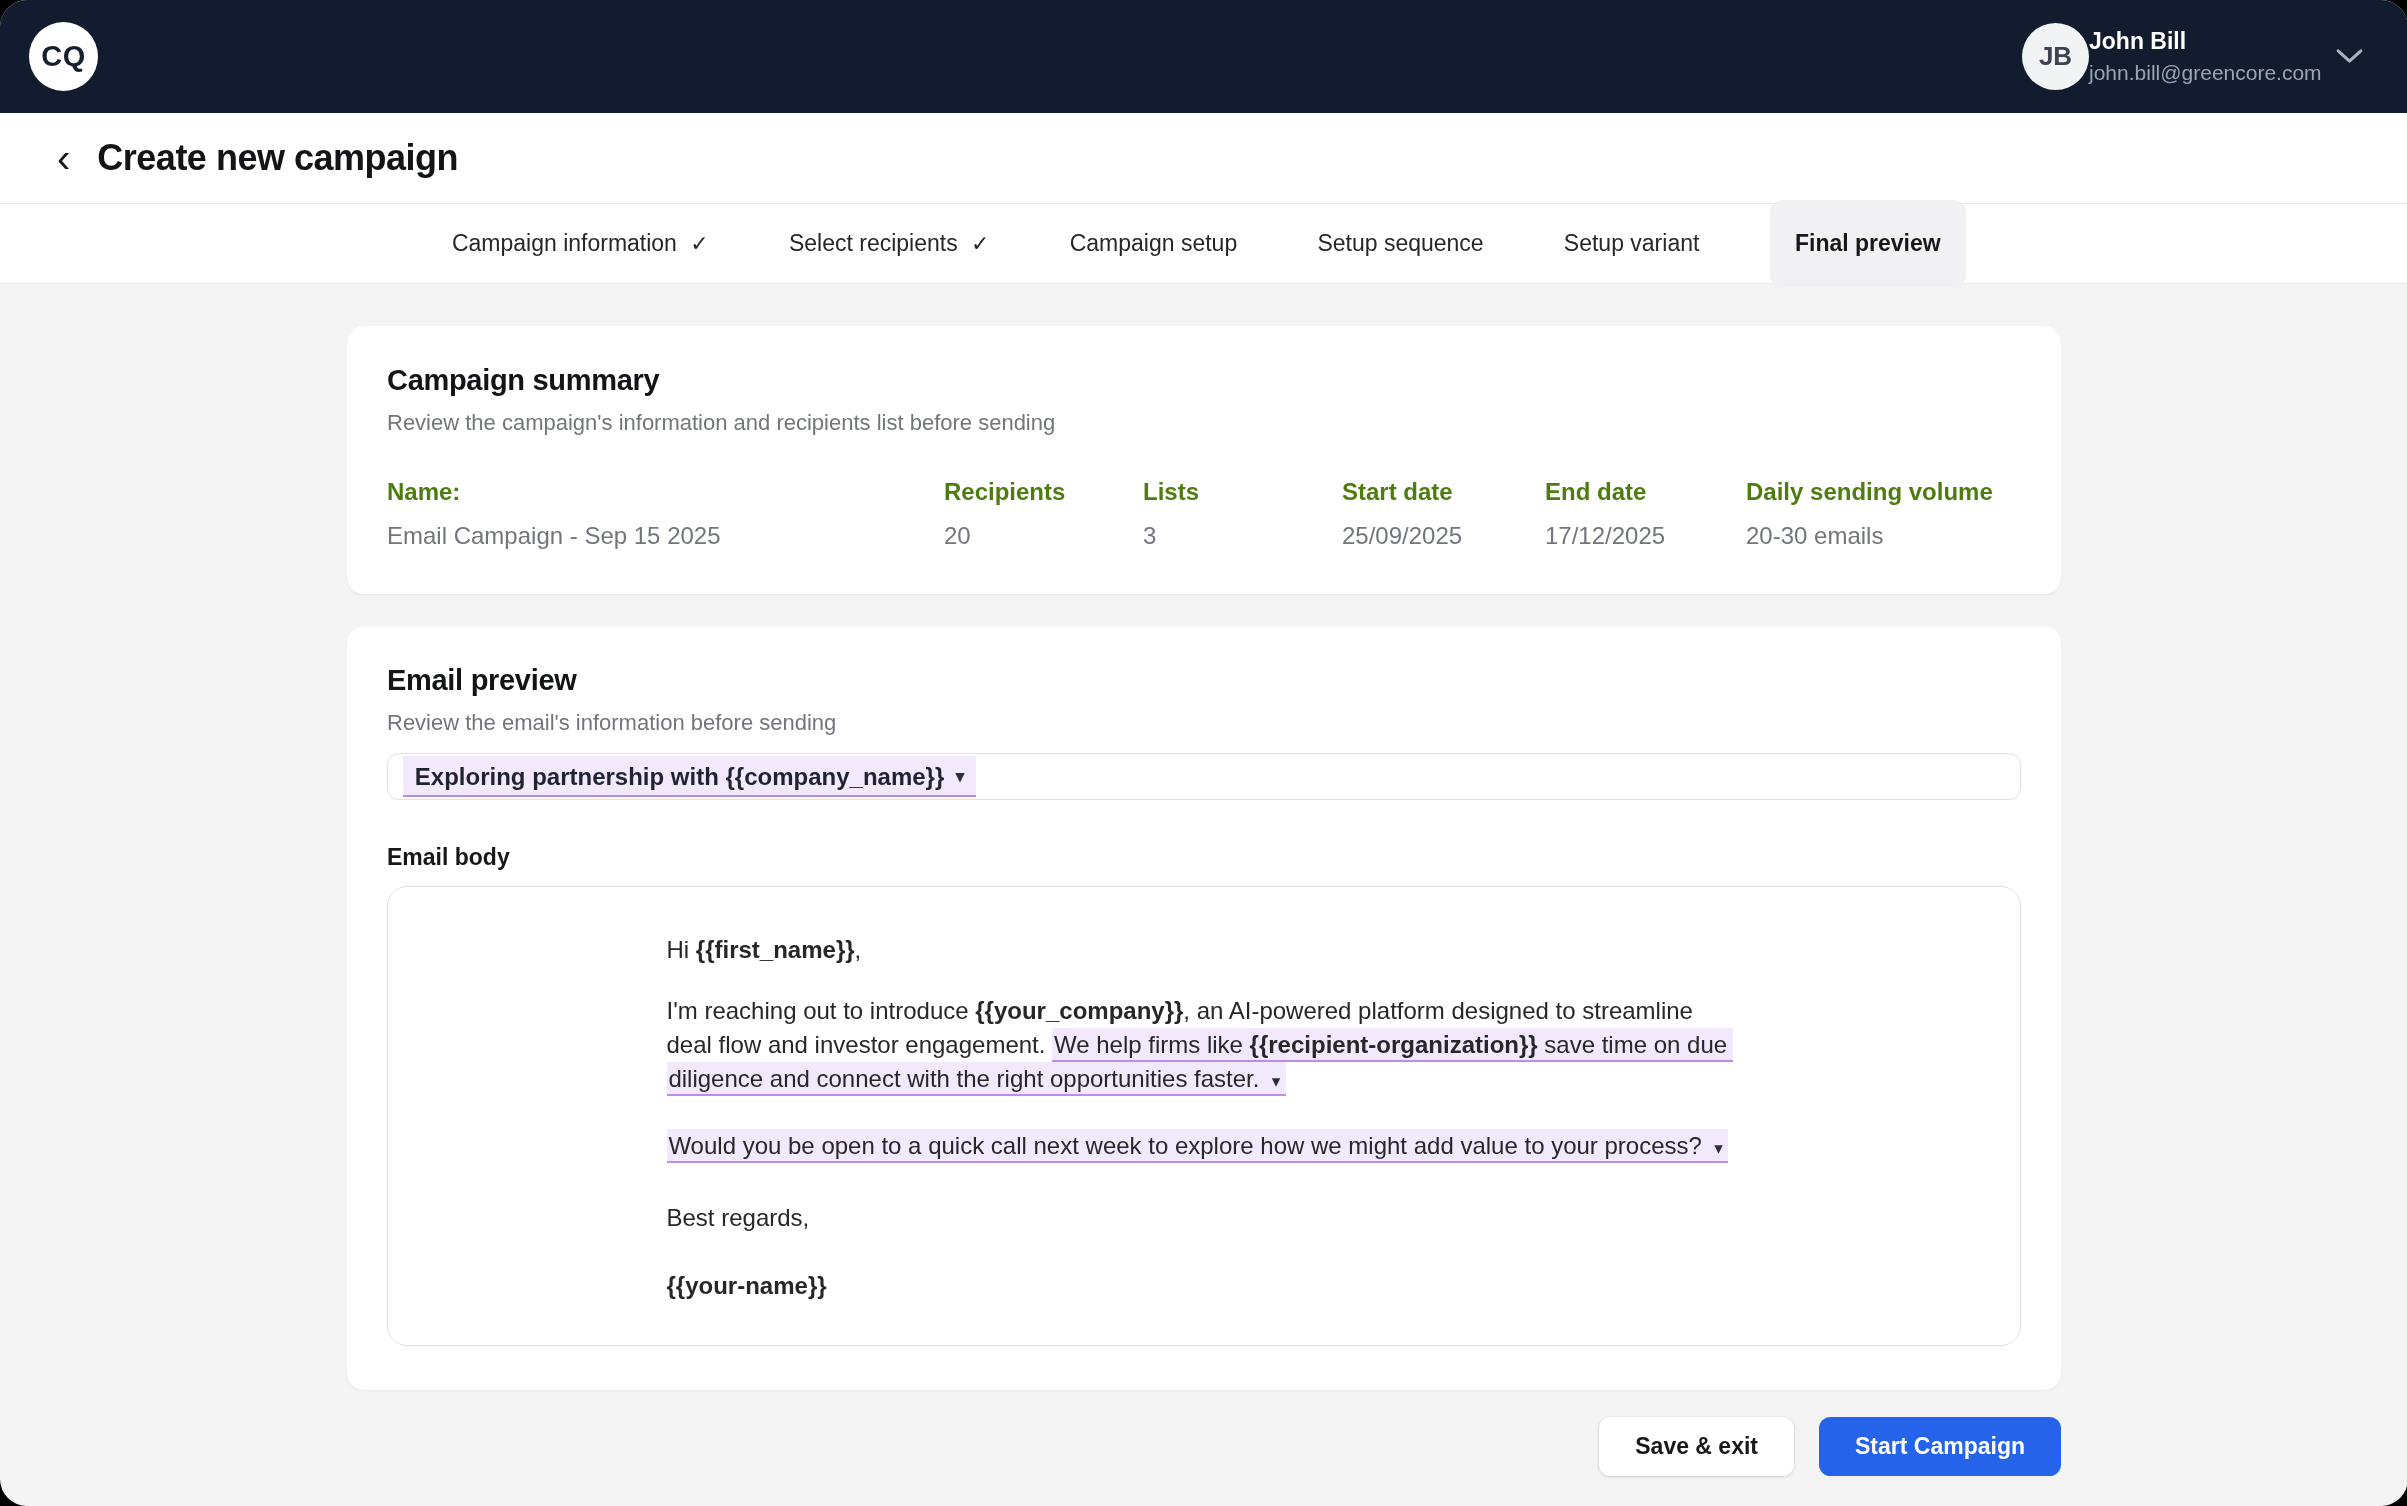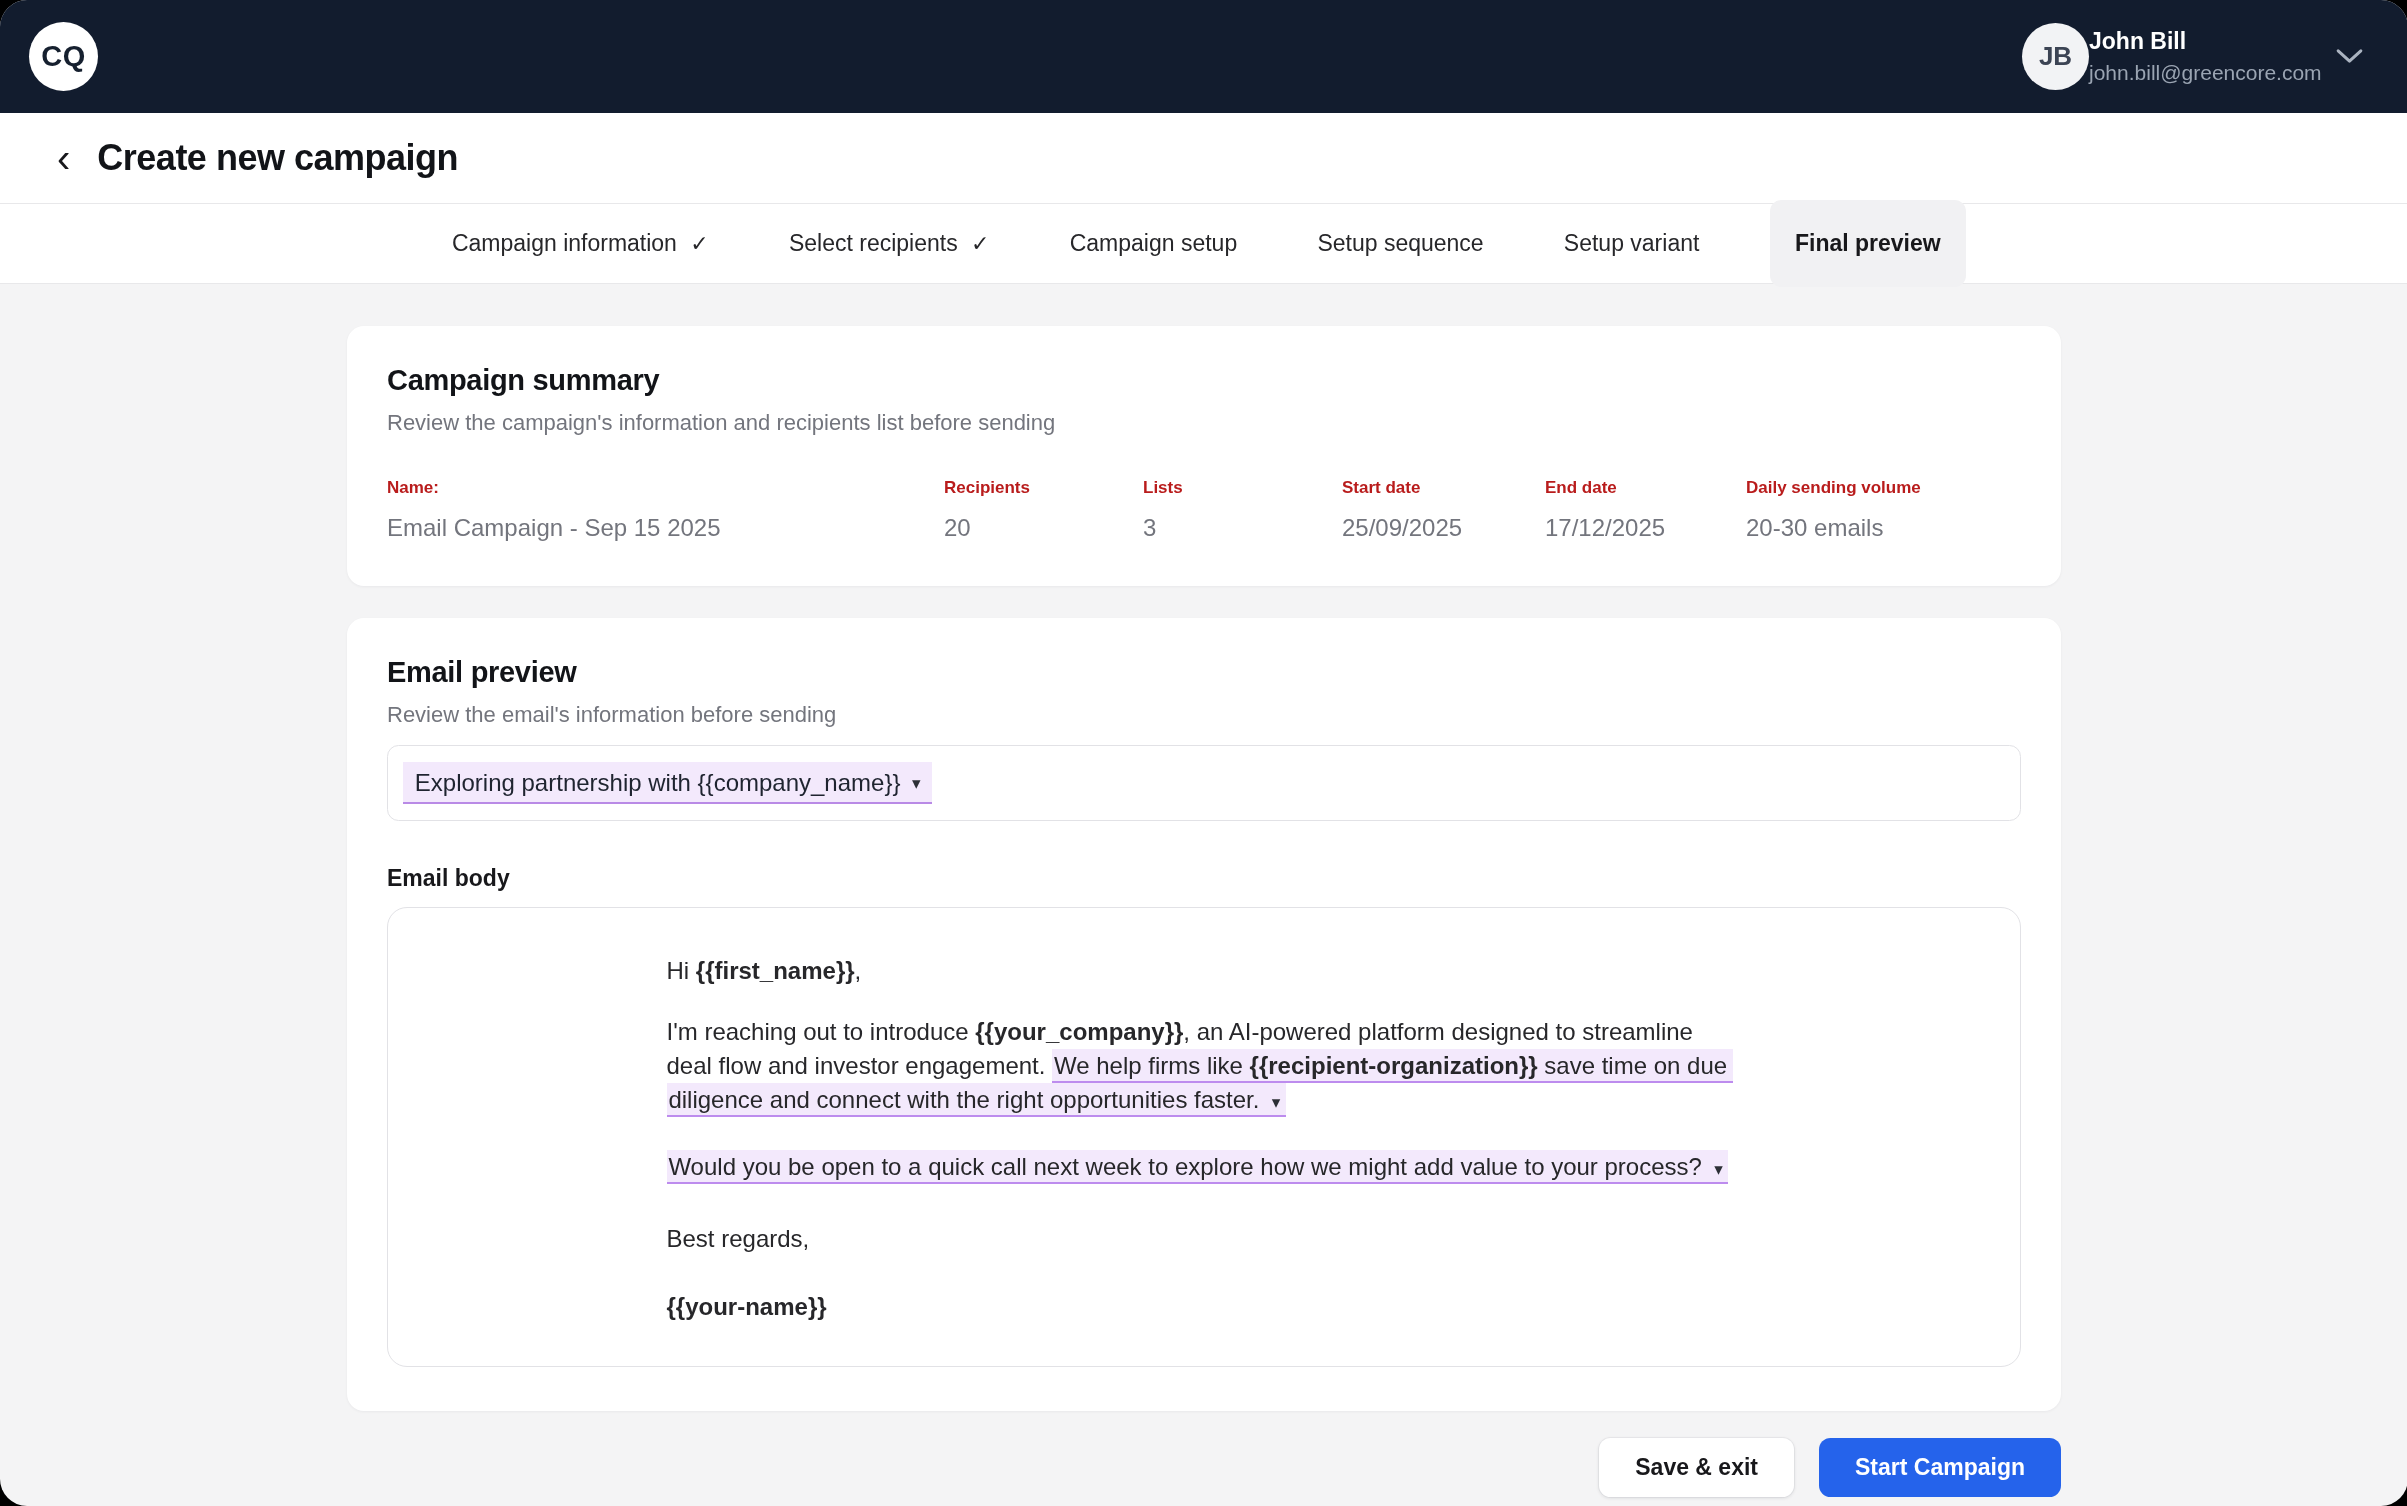--- a/index.html
+++ b/index.html
@@ -89,30 +89,30 @@
 
   
   .summary-fields { display: flex; margin-top: 42px; }
   .field { display: flex; flex-direction: column; gap: 15.3px; }
   .f-name { width: 557px; }
   .f-recipients { width: 199px; }
   .f-lists { width: 199px; }
   .f-start { width: 203px; }
   .f-end { width: 201px; }
   .f-volume { flex: 1; }
-  .field-label { font-size: 17px; font-weight: 600; color: #b91c1c; }
+  .field-label { font-size: 24px; font-weight: 600; color: #4d7c0f; }
   .field-value { font-size: 24px; color: #73757d; }
 
   
   .input-label { font-size: 23px; font-weight: 600; color: #18181b; margin-top: 44px; }
   .subject-input {
-    margin-top: 17px; height: 76px; width: 100%;
+    margin-top: 17px; height: 47px; width: 100%;
     border: 1px solid #e2e2e6; border-radius: 11.5px;
     background: #fff; display: flex; align-items: center;
-    padding: 0 15.3px; cursor: text;
+    padding: 0 15.3px; cursor: text; font-weight: bold;
   }
   .token-pill {
     background: #f3e9fc; border-bottom: 2.9px solid #b98ae6;
     padding: 6.7px 11.5px 4.8px 11.5px;
     display: inline-flex; align-items: center; gap: 11.5px;
     font-size: 24px; color: #1f2430; cursor: pointer;
   }
   .caret { font-size: 17px; color: #2c2f36; line-height: 1; }
 
   .body-box {

